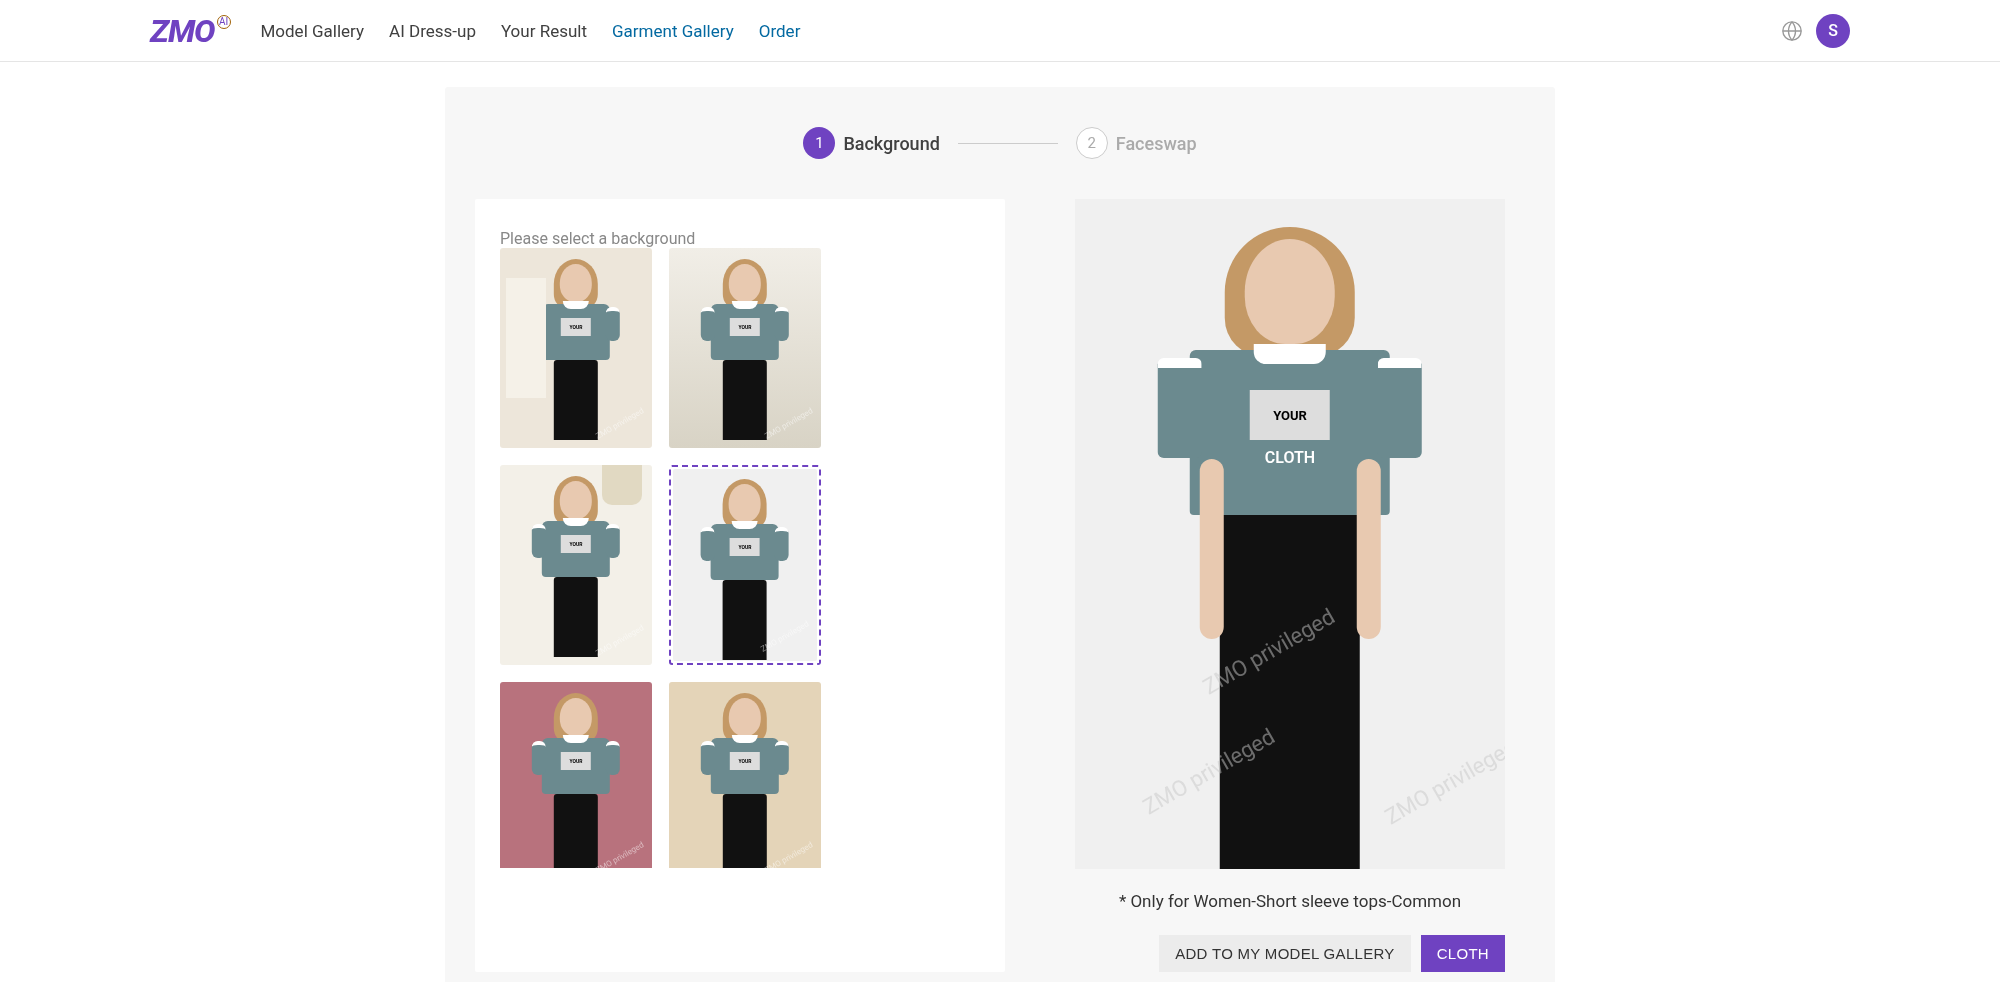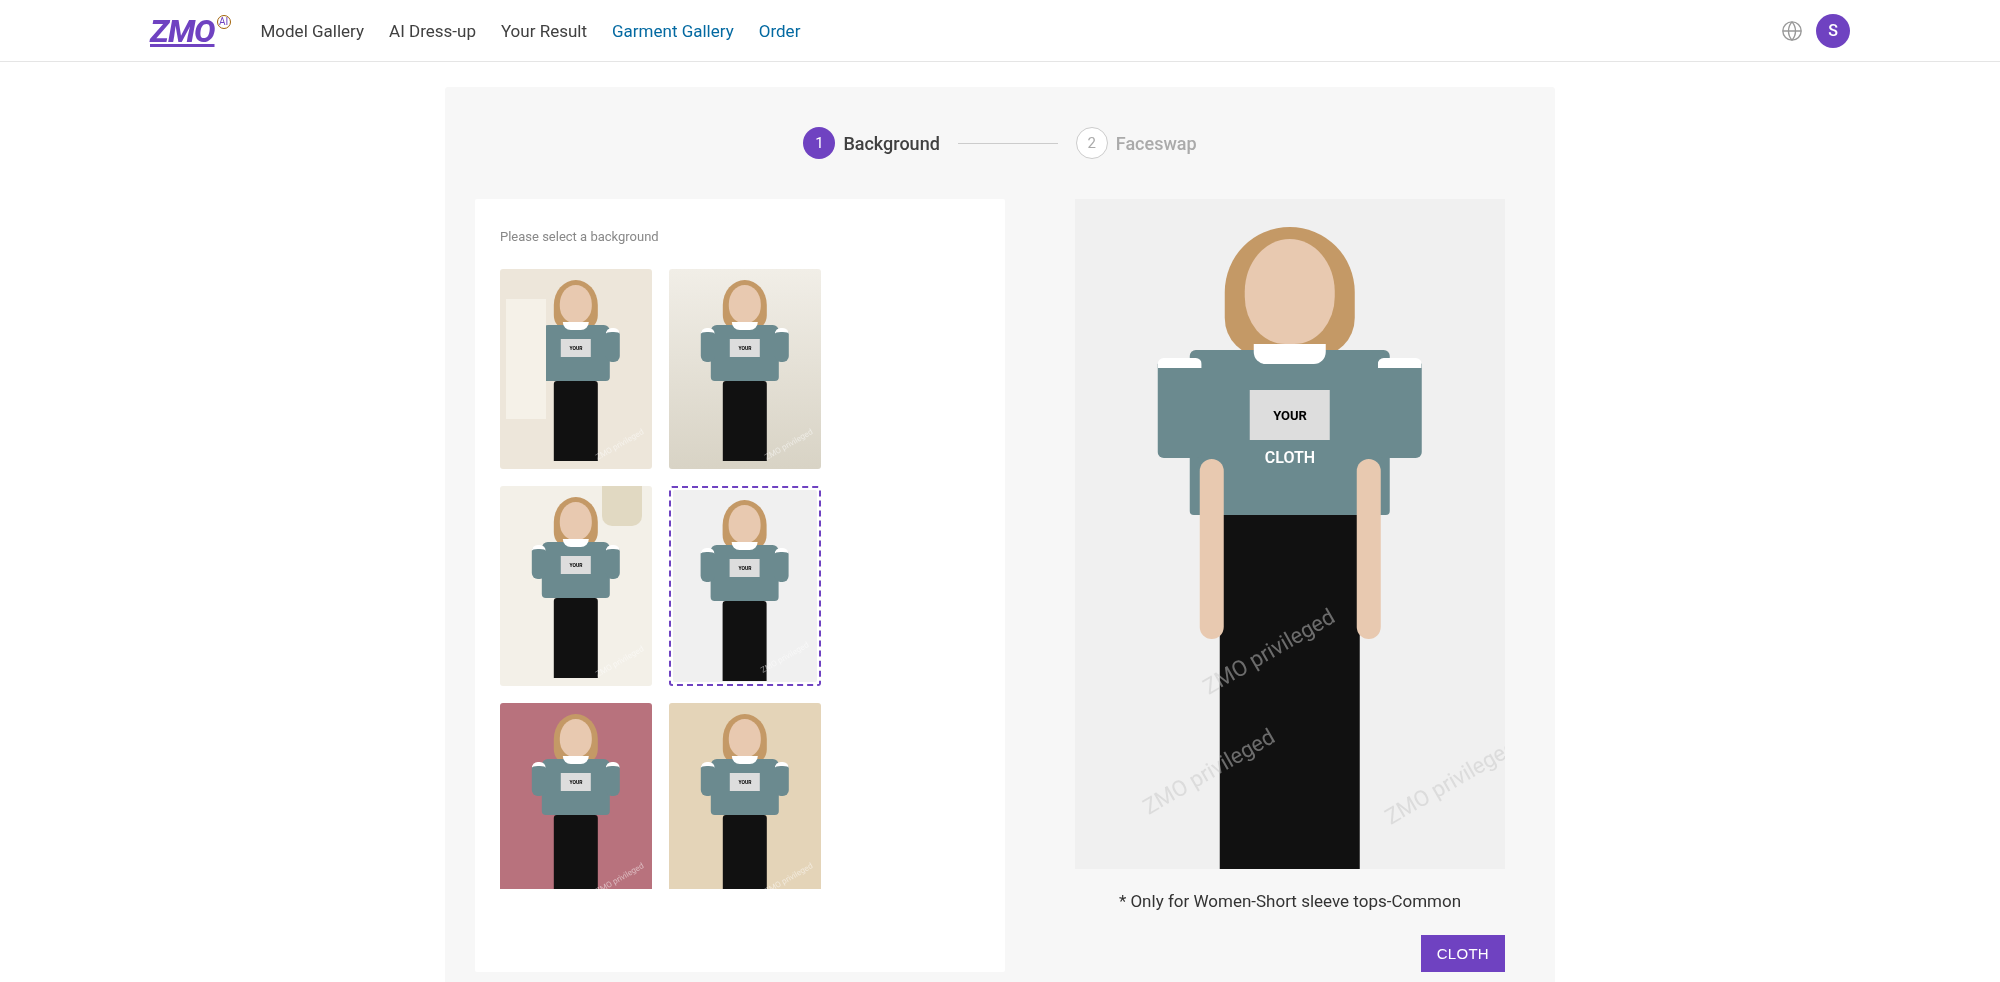--- a/index.html
+++ b/index.html
@@ -22,21 +22,20 @@
   display: flex;
   align-items: center;
   margin-right: 30px;
 }
 .logo-text {
   font-size: 32px;
   font-weight: 800;
   color: #6F42C1;
   letter-spacing: -1px;
   font-style: italic;
-  text-decoration: underline;
 }
 .logo-ai {
   font-size: 10px;
   color: #6F42C1;
   border: 1px solid #a16207;
   border-radius: 50%;
   width: 14px;
   height: 14px;
   display: inline-flex;
   align-items: center;
@@ -145,23 +144,22 @@
   display: flex;
   gap: 70px;
 }
 .left-panel {
   width: 530px;
   background: #fff;
   padding: 30px 15px 15px 25px;
   border-radius: 2px;
 }
 .panel-title {
-  font-size: 13px;
+  font-size: 16px;
   color: #888;
-  margin-bottom: 25px;
 }
 .bg-grid {
   display: flex;
   flex-wrap: wrap;
   gap: 17px;
   max-height: 620px;
   overflow-y: auto;
   padding-right: 10px;
 }
 .bg-grid::-webkit-scrollbar { width: 5px; }
@@ -520,18 +518,19 @@
           <div class="model-arm-l"></div>
           <div class="model-arm-r"></div>
           <div class="model-pants"></div>
         </div>
         <div class="watermark-big wm1">ZMO privileged</div>
         <div class="watermark-big wm2">ZMO privileged</div>
         <div class="watermark-big wm3">ZMO privileged</div>
       </div>
       <div class="note">* Only for Women-Short sleeve tops-Common</div>
       <div class="actions">
+        <button class="btn btn-secondary">ADD TO MY MODEL GALLERY</button>
         <button class="btn btn-primary">CLOTH</button>
       </div>
     </div>
 
   </div>
 </div>
 
 </body></html>

